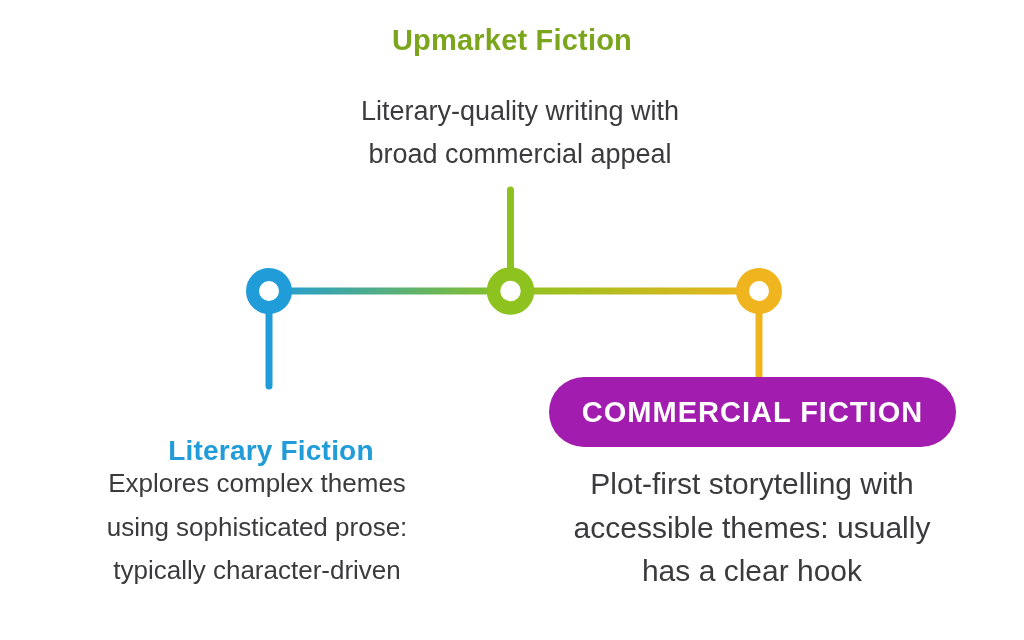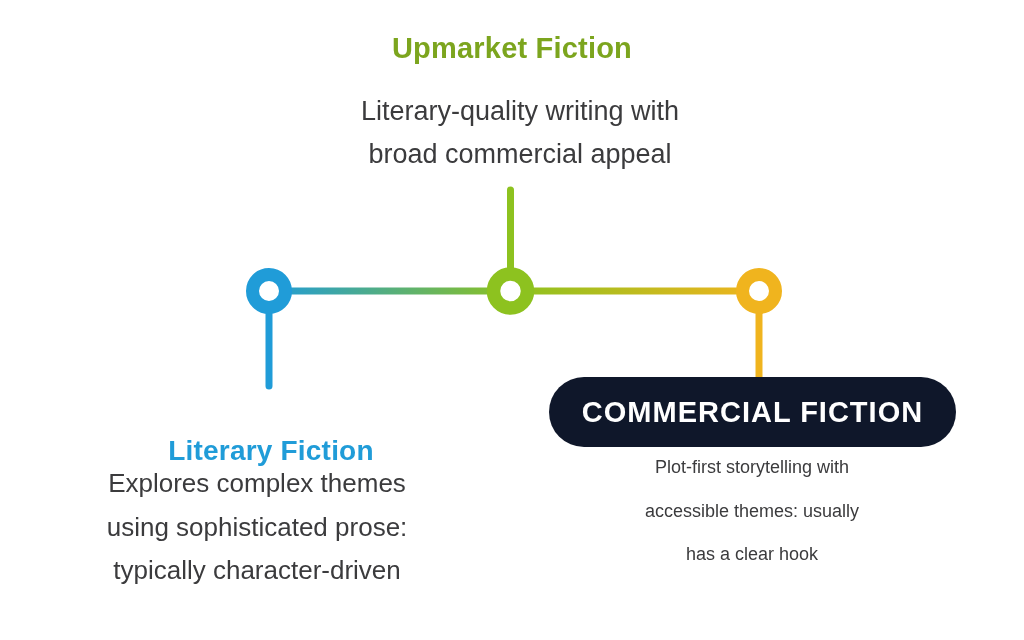--- a/index.html
+++ b/index.html
@@ -23,21 +23,21 @@
     height: 640px;
   }
   .text-block {
     position: absolute;
     text-align: center;
     white-space: pre-line;
   }
   .top-title {
     left: 0;
     width: 1024px;
-    top: 32px;
+    top: 24px;
     font-size: 29px;
     font-weight: 700;
     letter-spacing: 0.2px;
   }
   .top-desc {
     left: 0;
     width: 1024px;
     top: 90px;
     font-size: 27px;
     font-weight: 400;
@@ -73,22 +73,22 @@
     align-items: center;
     justify-content: center;
     font-size: 29px;
     font-weight: 700;
     letter-spacing: 1px;
     color: #ffffff;
   }
   .right-desc {
     left: 502px;
     width: 500px;
-    top: 446px;
-    font-size: 18px;
+    top: 462px;
+    font-size: 30px;
     font-weight: 400;
     line-height: 43.5px;
     color: #3b3b3d;
   }
 </style>
 </head>
 <body>
 
 <div class="canvas">
 
@@ -120,19 +120,19 @@
 
   <div class="text-block top-desc" style="color: rgb(59, 59, 61); margin-left: 8px;">Literary-quality writing with
 broad commercial appeal</div>
 
   <div class="text-block left-title" style="color: rgb(32, 156, 216);">Literary Fiction</div>
 
   <div class="text-block left-desc" style="color: rgb(59, 59, 61);">Explores complex themes
 using sophisticated prose:
 typically character-driven</div>
 
-  <div class="badge" style="background-color: #0f172a;">COMMERCIAL FICTION</div>
+  <div class="badge" style="background-color: #a21caf;">COMMERCIAL FICTION</div>
 
   <div class="text-block right-desc" style="color: rgb(59, 59, 61);">Plot-first storytelling with
 accessible themes: usually
 has a clear hook</div>
 
 </div>
 
 </body></html>

